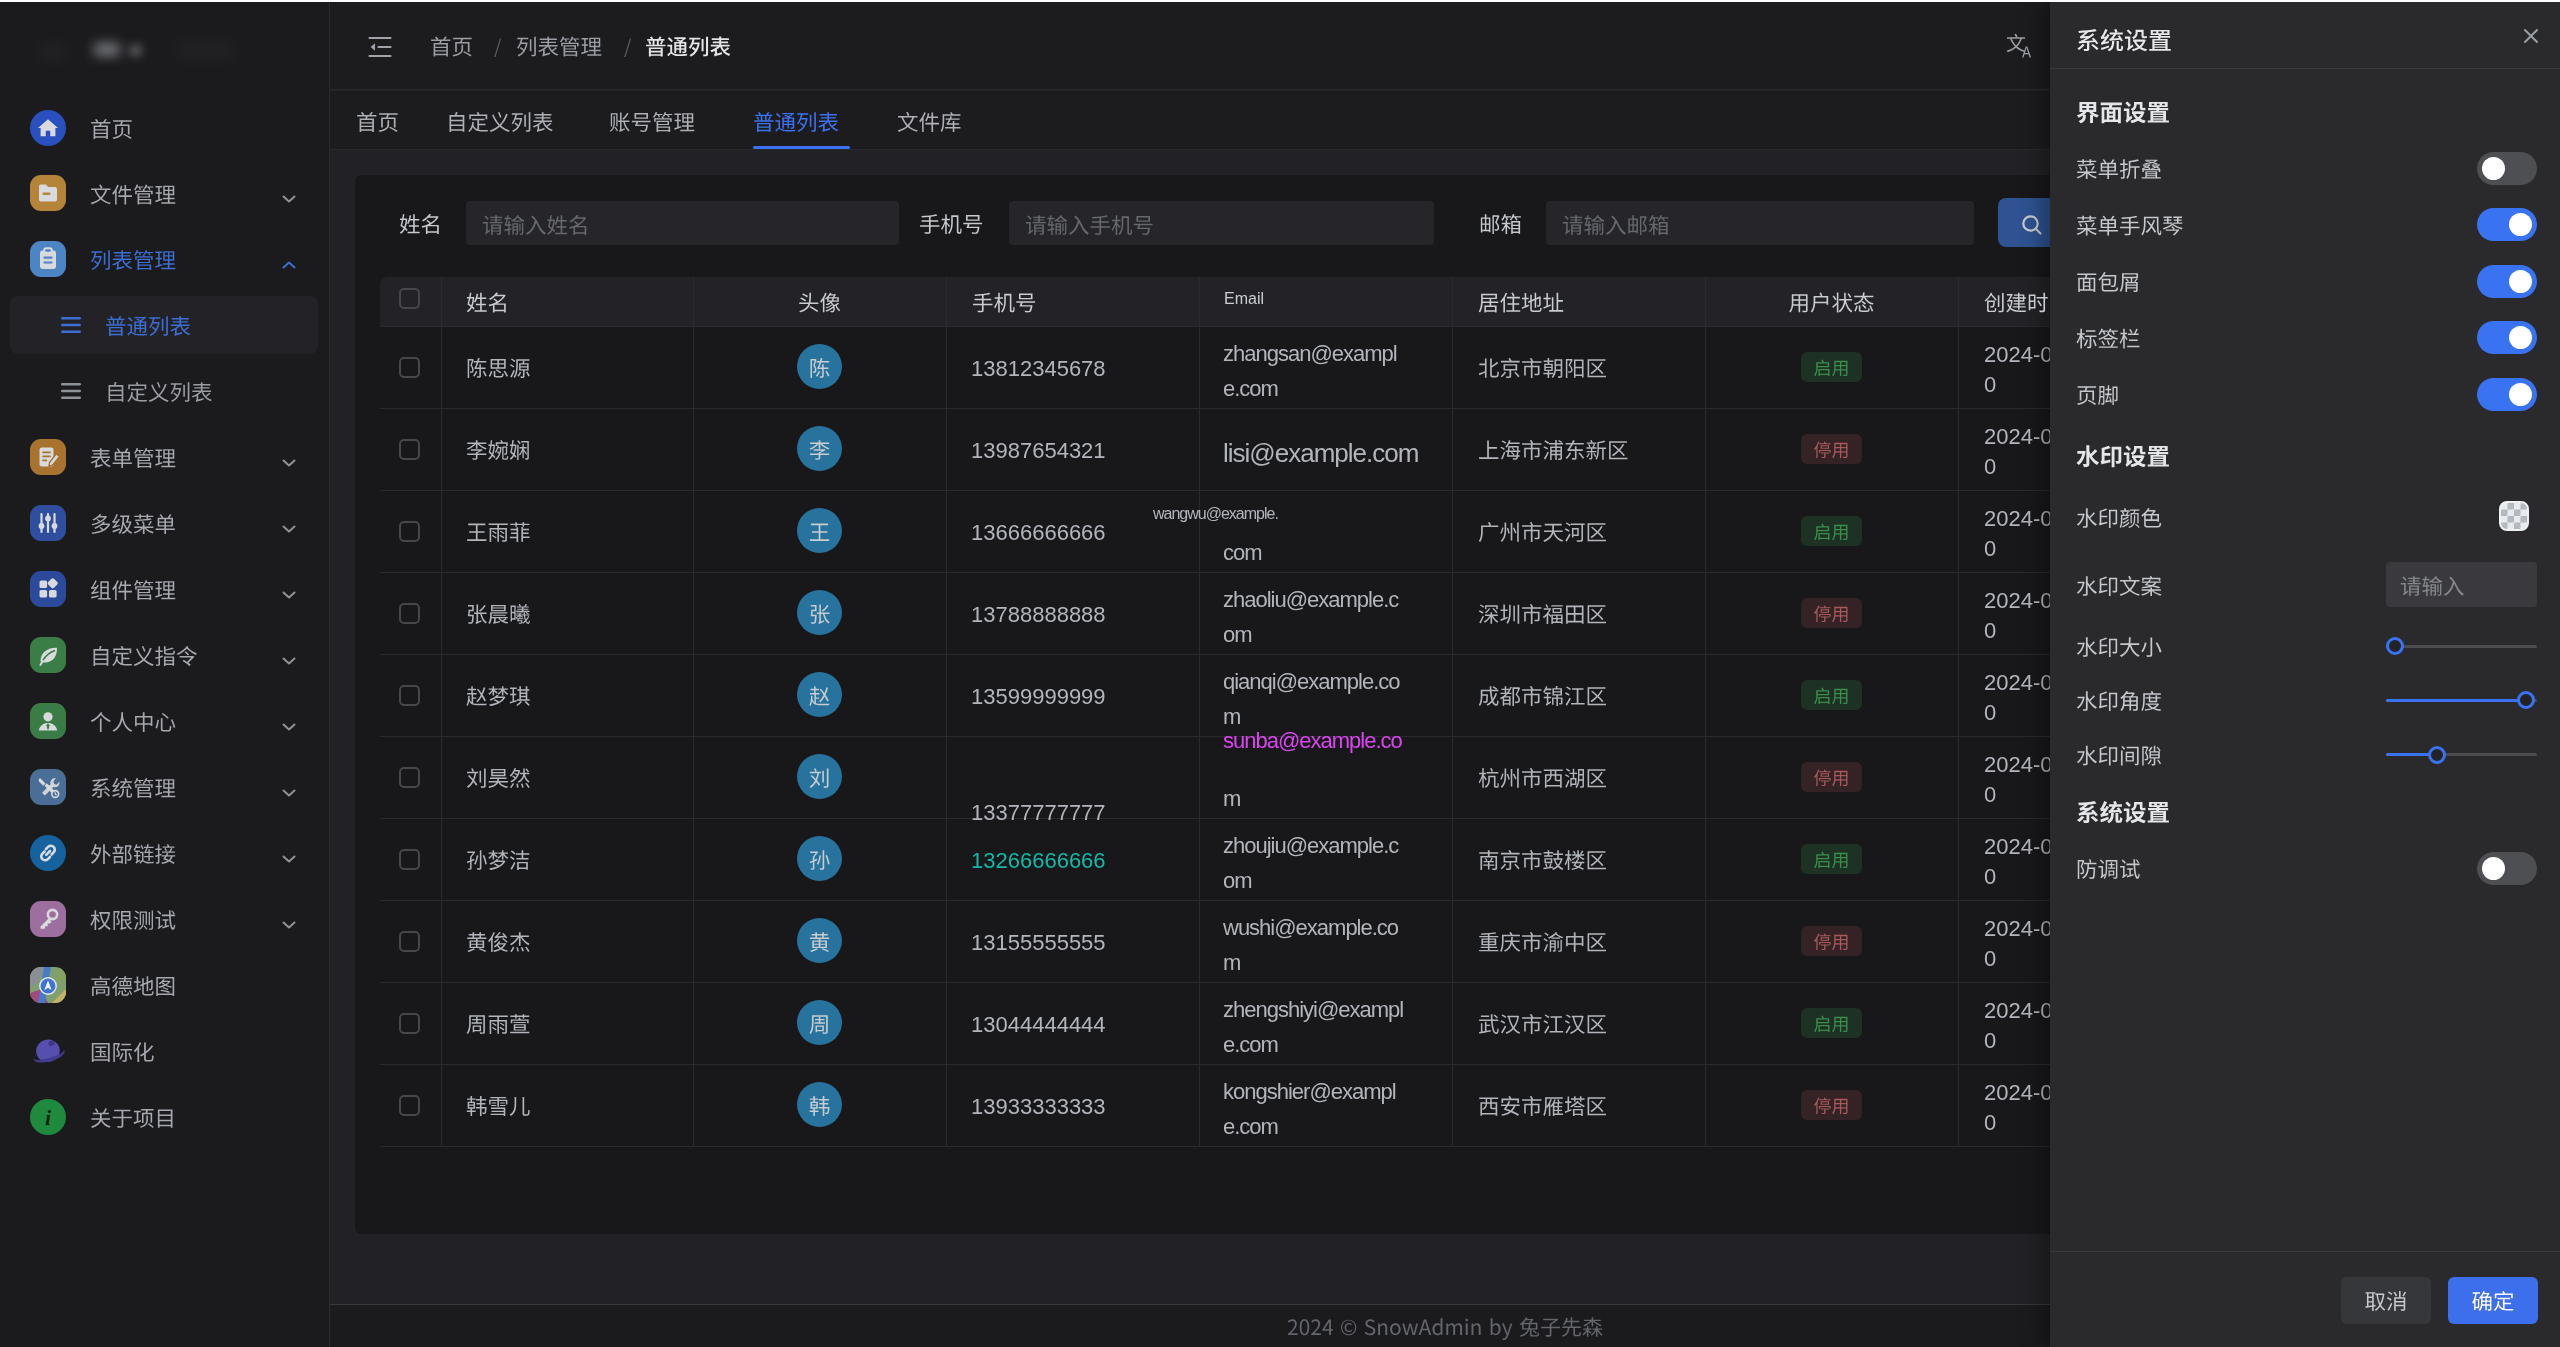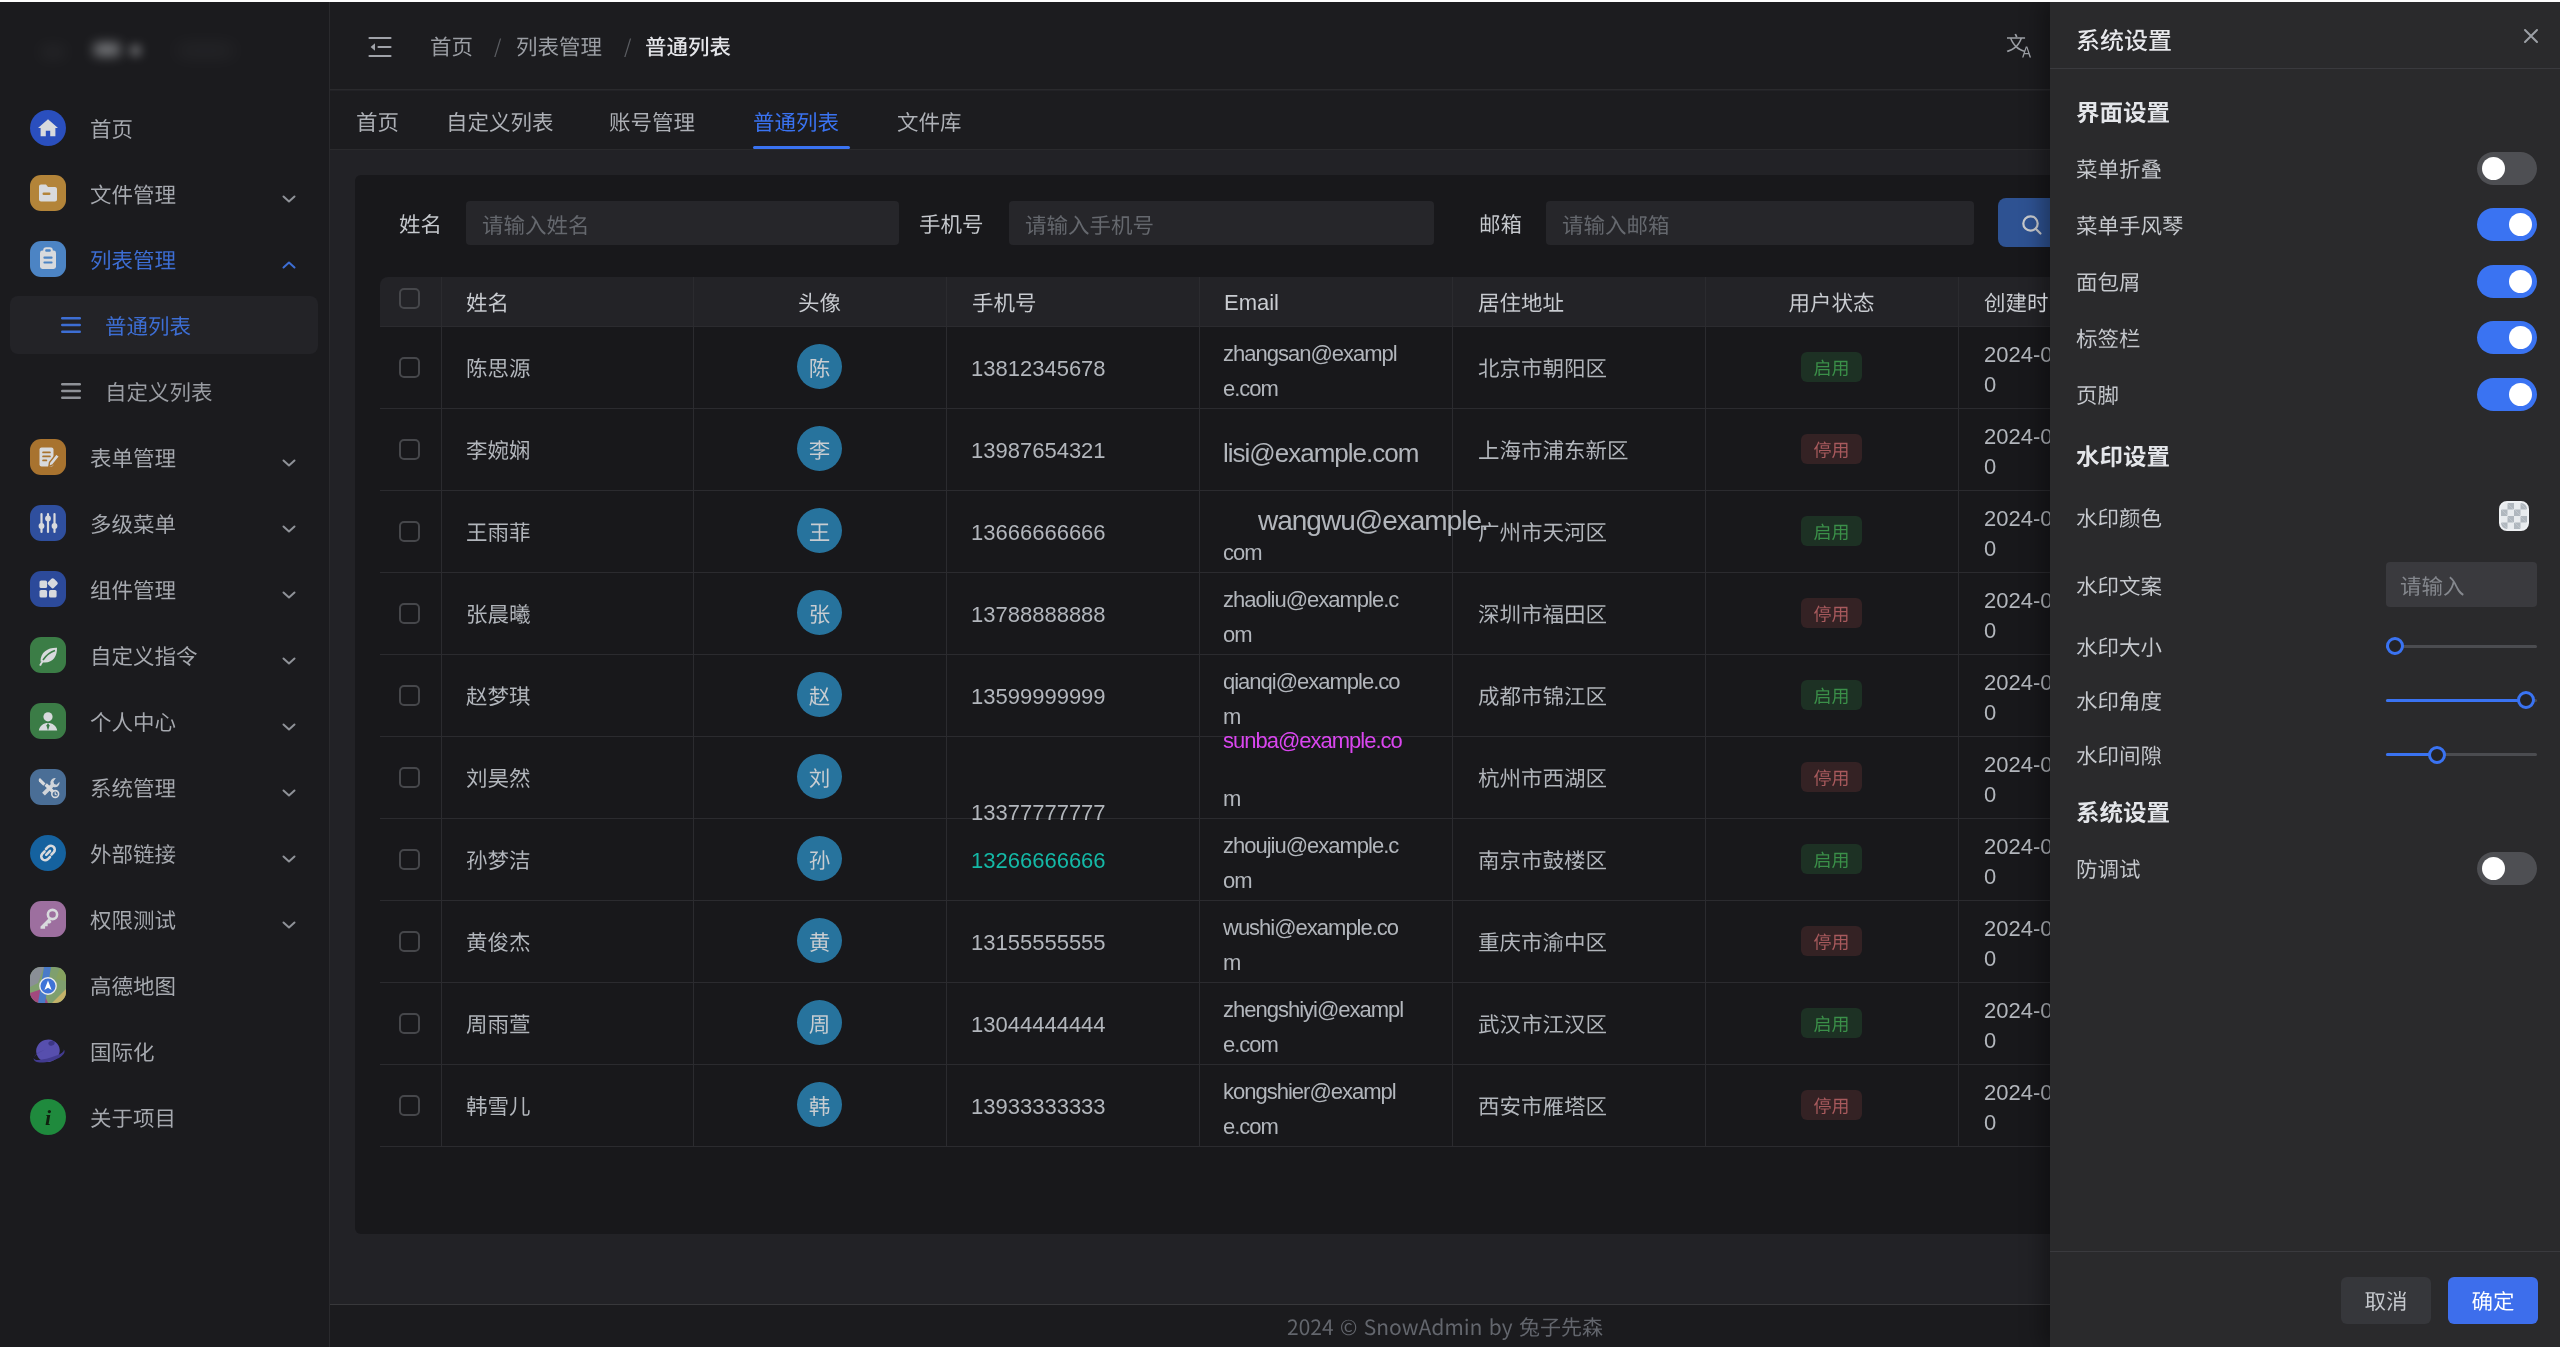--- a/index.html
+++ b/index.html
@@ -268,28 +268,28 @@
     <div class="abs" style="left:336px;top:698.5px;width:151px;height:3px;background:#4b4c50;border-radius:2px"></div>
     <div class="abs" style="left:336px;top:698.5px;width:140px;height:3px;background:#3a73f2;border-radius:2px"></div>
     <div class="abs" style="left:467px;top:691.0px;width:18px;height:18px;border-radius:50%;background:#232326;border:3.5px solid #3a73f2"></div>
     <div class="abs" style="left:336px;top:753.0px;width:151px;height:3px;background:#4b4c50;border-radius:2px"></div>
     <div class="abs" style="left:336px;top:753.0px;width:51px;height:3px;background:#3a73f2;border-radius:2px"></div>
     <div class="abs" style="left:378px;top:745.5px;width:18px;height:18px;border-radius:50%;background:#232326;border:3.5px solid #3a73f2"></div>
     <div class="abs" style="left:0;top:1251px;width:510px;height:1px;background:#3a3a3e"></div>
     <div class="abs" style="left:291px;top:1277px;width:90px;height:47px;background:#36373b;border-radius:6px"></div>
     <div class="abs" style="left:398px;top:1277px;width:90px;height:47px;background:#3d6eec;border-radius:6px"></div>
   </div>
-<div class="abs" style="left:1224px;top:290px;font-size:22px;color:#c9ccd1">Email</div>
+<div class="abs" style="left:1224px;top:290px;font-size:16px;color:#c9ccd1">Email</div>
 <div class="abs" style="left:971px;top:356px;font-size:22px;color:#b2b6bc">13812345678</div>
 <div class="abs" style="left:1223px;top:341px;font-size:22px;letter-spacing:-1px;color:#b2b6bc">zhangsan@exampl</div>
 <div class="abs" style="left:1223px;top:376px;font-size:22px;letter-spacing:-1px;color:#b2b6bc">e.com</div>
 <div class="abs" style="left:971px;top:438px;font-size:22px;color:#b2b6bc">13987654321</div>
 <div class="abs" style="left:1223px;top:438px;font-size:26px;letter-spacing:-1px;color:#b2b6bc">lisi@example.com</div>
 <div class="abs" style="left:971px;top:520px;font-size:22px;color:#b2b6bc">13666666666</div>
-<div class="abs" style="left:1258px;top:505px;font-size:28px;letter-spacing:-1px;color:#b2b6bc">wangwu@example.</div>
+<div class="abs" style="left:1153px;top:505px;font-size:16px;letter-spacing:-1px;color:#b2b6bc">wangwu@example.</div>
 <div class="abs" style="left:1223px;top:540px;font-size:22px;letter-spacing:-1px;color:#b2b6bc">com</div>
 <div class="abs" style="left:971px;top:602px;font-size:22px;color:#b2b6bc">13788888888</div>
 <div class="abs" style="left:1223px;top:587px;font-size:22px;letter-spacing:-1px;color:#b2b6bc">zhaoliu@example.c</div>
 <div class="abs" style="left:1223px;top:622px;font-size:22px;letter-spacing:-1px;color:#b2b6bc">om</div>
 <div class="abs" style="left:971px;top:684px;font-size:22px;color:#b2b6bc">13599999999</div>
 <div class="abs" style="left:1223px;top:669px;font-size:22px;letter-spacing:-1px;color:#b2b6bc">qianqi@example.co</div>
 <div class="abs" style="left:1223px;top:704px;font-size:22px;letter-spacing:-1px;color:#b2b6bc">m</div>
 <div class="abs" style="left:971px;top:800px;font-size:22px;color:#b2b6bc">13377777777</div>
 <div class="abs" style="left:1223px;top:728px;font-size:22px;letter-spacing:-1px;color:#d946ef">sunba@example.co</div>
 <div class="abs" style="left:1223px;top:786px;font-size:22px;letter-spacing:-1px;color:#b2b6bc">m</div>

